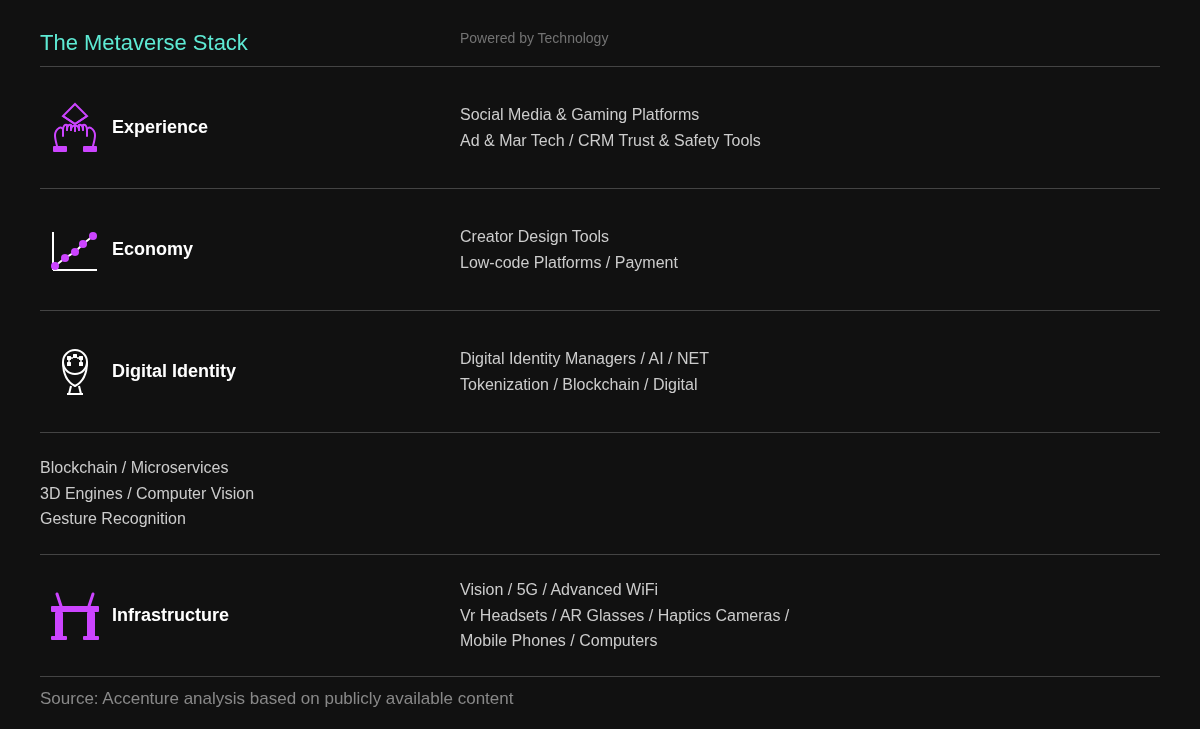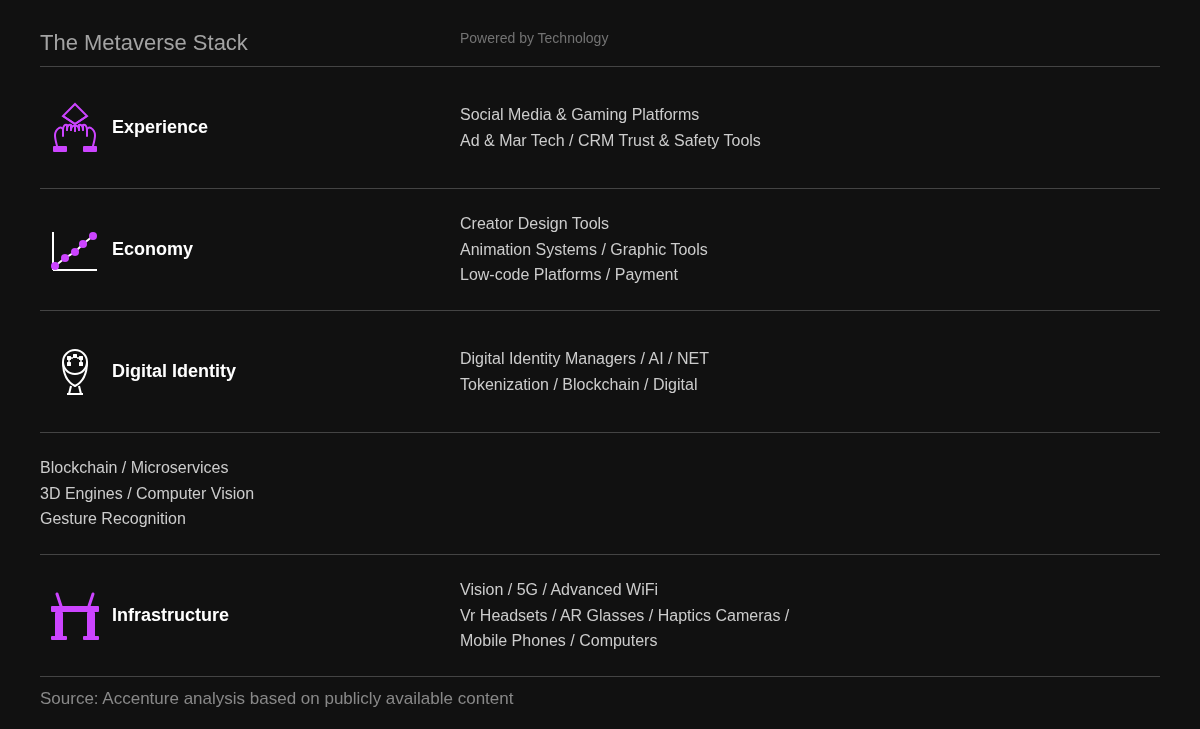--- a/index.html
+++ b/index.html
@@ -23,21 +23,21 @@
 
     .header-row {
       display: flex;
       margin-bottom: 10px;
     }
 
     .header-left {
       width: 420px;
       font-size: 22px;
       font-weight: 400;
-      color: #a3a3a3;
+      color: #5eead4;
     }
 
     .header-right {
       flex: 1;
       font-size: 14px;
       font-weight: 400;
       color: #737373;
     }
 
     .table {
@@ -154,21 +154,20 @@
       <circle cx="30" cy="30" r="4" fill="#cc44ff"></circle>
       <circle cx="38" cy="22" r="4" fill="#cc44ff"></circle>
       <circle cx="48" cy="14" r="4" fill="#cc44ff"></circle>
     </svg>
 
       </div>
       <span class="row-label">Economy</span>
     </div>
     <div class="row-right">
           <div>Creator Design Tools</div>
-          <div>Animation Systems / Graphic Tools</div>
           <div>Low-code Platforms / Payment</div>
         </div>
   </div>
       <div class="row">
     <div class="row-left">
       <div class="icon-wrap">
 
     <svg width="60" height="56" viewBox="0 0 60 56" fill="none" xmlns="http://www.w3.org/2000/svg">
 
       <circle cx="30" cy="18" r="12" stroke="#ffffff" stroke-width="2" fill="none"></circle>

